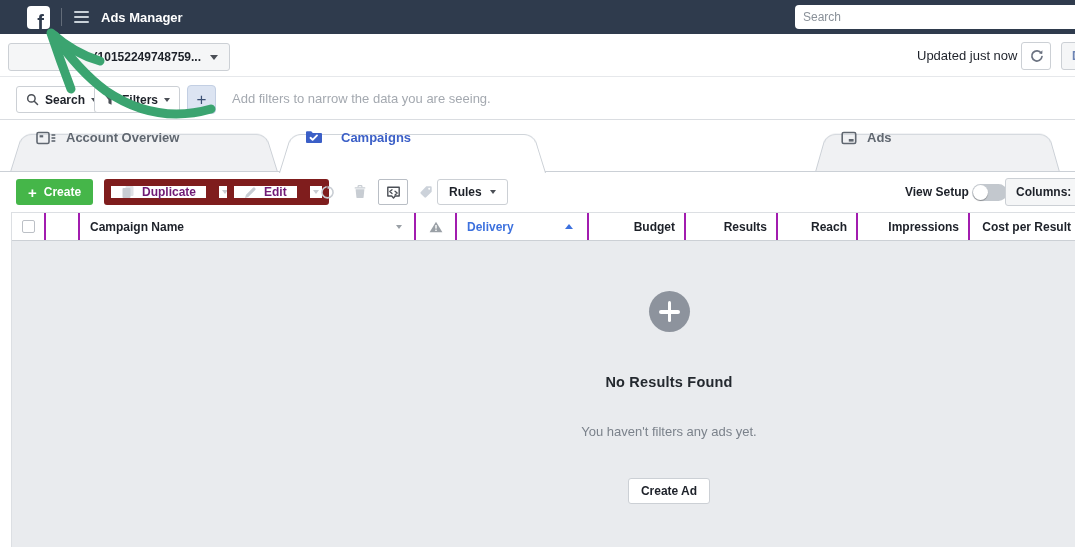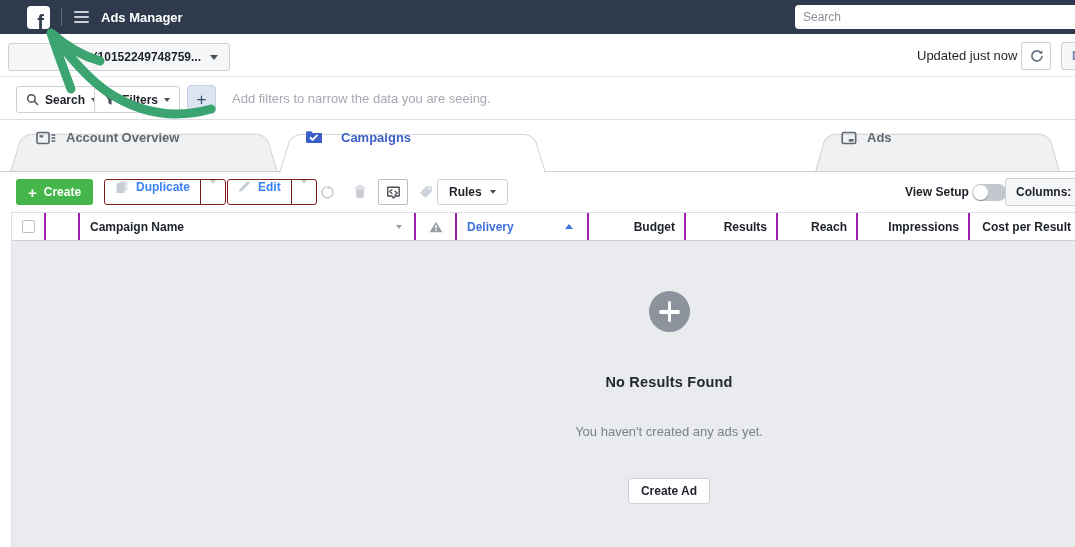--- a/index.html
+++ b/index.html
@@ -59,22 +59,22 @@
   .tab.active .tab-label { color:#3b5fc7;margin-left:8px; }
   .tab1 { left:10px;  width:268px; }
   .tab2 { left:279px; width:267px; }
   .tab3 { left:547px; width:266px; }
   .tab4 { left:815px; width:245px; }
   
   .toolbar { position:absolute; top:172px; left:0; right:0; height:40px; background:#fff; }
   .create-btn { position:absolute; left:16px; top:7px; height:26px; padding:0 12px; background:#45b649; border:none; border-radius:3px;
                 color:#fff; font-weight:bold; font-size:12px; display:flex; align-items:center; gap:7px; cursor:pointer; font-family:inherit; }
   .create-btn .plus-glyph { font-size:15px; font-weight:bold; line-height:1; }
-  .tb-btn { height:26px; background:#fff; border:1px solid #7f1d1d; display:flex; align-items:flex-start; gap:7px; padding:0 10px;
-            font-weight:bold; font-size:12px; color:#3b82f6; cursor:default; font-family:inherit; }
+  .tb-btn { height:26px; background:#fff; border:7px solid #7f1d1d; display:flex; align-items:center; gap:7px; padding:0 10px;
+            font-weight:bold; font-size:12px; color:#701a75; cursor:default; font-family:inherit; }
   .grp { position:absolute; top:7px; display:flex; }
   .grp .tb-btn:first-child { border-radius:3px 0 0 3px; }
   .grp .tb-btn:last-child { border-radius:0 3px 3px 0; margin-left:-1px; width:26px; justify-content:center; padding:0; }
   .dup-grp { left:104px; } .edit-grp { left:227px; }
   .icon-grp { position:absolute; left:312px; top:7px; display:flex; gap:3px; }
   .icon-cell { width:30px; height:26px; display:flex; align-items:center; justify-content:center; border:1px solid transparent; border-radius:2px; cursor:default; }
   .icon-cell.enabled { border-color:#b9bec5; cursor:pointer; }
   .rules-btn { position:absolute; left:437px; top:7px; height:26px; padding:0 11px; background:#fff; border:1px solid #ccd0d5; border-radius:3px;
                display:flex; align-items:center; gap:8px; font-weight:bold; font-size:12px; color:#1d2129; cursor:pointer; font-family:inherit; }
   .view-setup-label { position:absolute; left:905px; top:0; height:40px; display:flex; align-items:center; font-weight:bold; font-size:12px; color:#1d2129; }
@@ -313,21 +313,21 @@
           <span>Impressions</span>
         </div>
       <div class="th th-c9 num">
           <span>Cost per Result</span>
         </div>
     </div>
     <div class="tbody">
       <div class="empty-state">
         <div class="plus-circle"></div>
         <div class="empty-title">No Results Found</div>
-        <div class="empty-sub">You haven't created any ads yet.</div>
+        <div class="empty-sub">You haven't filters any ads yet.</div>
         <button class="create-ad-btn"><span>Create Ad</span></button>
       </div>
     </div>
   </div>
 
   <svg class="arrow-overlay" width="1075" height="547" viewBox="0 0 1075 547">
     <path d="M 211 109 C 176 119, 140 114, 106 91 C 88 78, 68 56, 55 36" fill="none" stroke="#3ba470" stroke-width="9" stroke-linecap="round"></path>
     <path d="M 71 89 Q 60 60 51 33 Q 75 54 100 61" fill="none" stroke="#3ba470" stroke-width="9" stroke-linecap="round" stroke-linejoin="round"></path>
   </svg>
 

